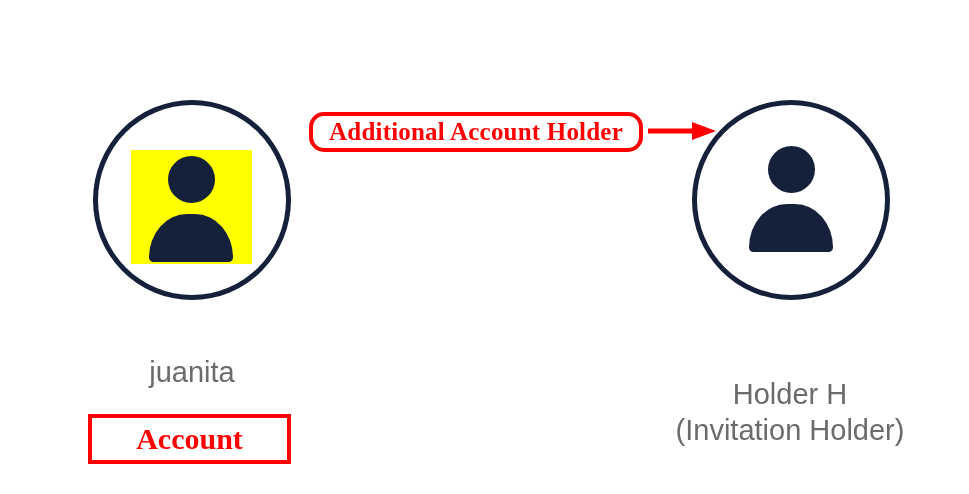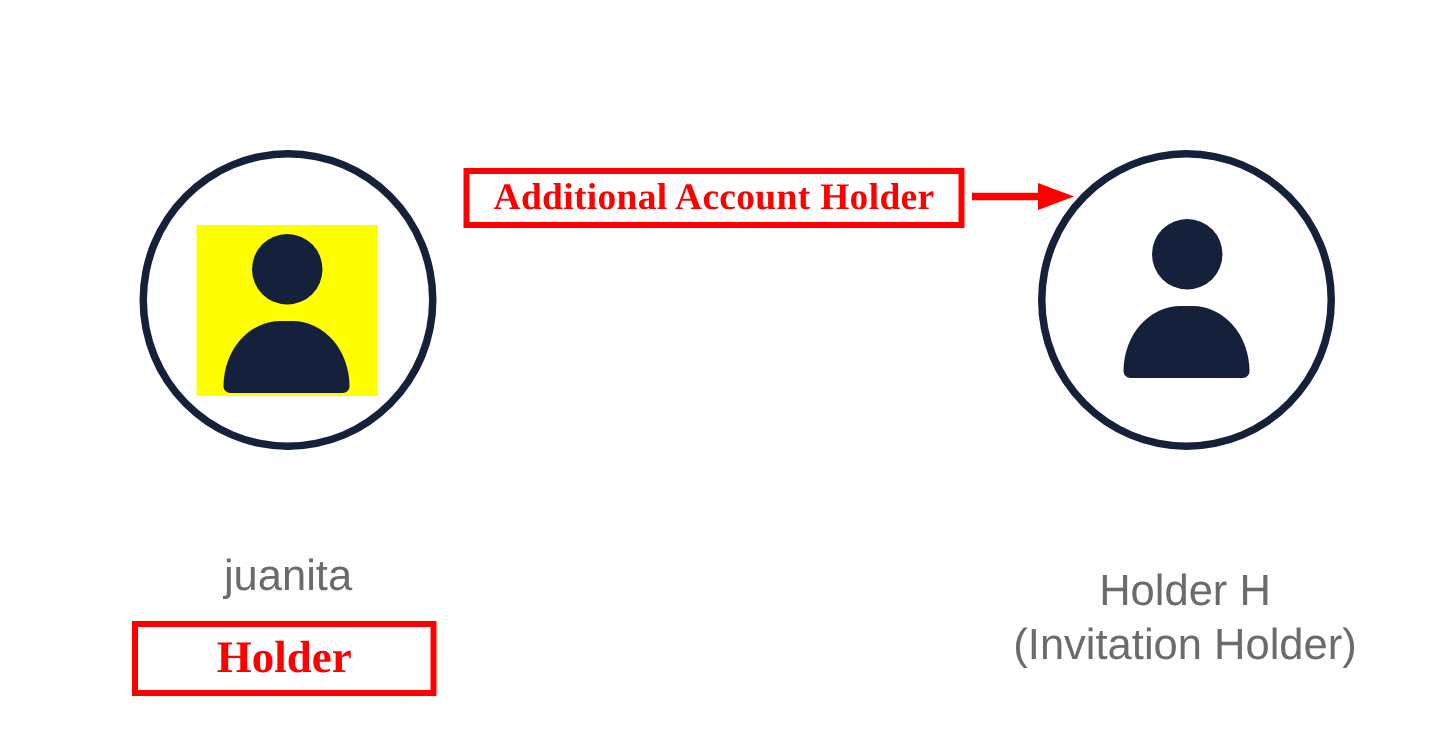--- a/index.html
+++ b/index.html
@@ -93,20 +93,21 @@
     justify-content: center;
     white-space: nowrap;
   }
   #callout-box {
     left: 309px;
     top: 112px;
     width: 334px;
     height: 40px;
     font-size: 25px;
     letter-spacing: 0.2px;
+    border-radius: 15px;
   }
   #primary-badge-box {
     left: 88px;
     top: 414px;
     width: 203px;
     height: 50px;
     font-size: 30px;
   }
 
   
@@ -122,21 +123,21 @@
   .name-label {
     position: absolute;
     color: #6b6b6b;
     font-family: "Liberation Sans", sans-serif;
     font-size: 29px;
     text-align: center;
     white-space: nowrap;
   }
   #primary-name {
     left: 93px;
-    top: 368px;
+    top: 356px;
     width: 198px;
   }
   #additional-name-block {
     position: absolute;
     left: 640px;
     top: 376px;
     width: 300px;
     text-align: center;
   }
   #additional-name-block .line {
@@ -157,21 +158,21 @@
   <div class="avatar-highlight"></div>
 
   <div id="primary-person" class="person-glyph">
     <div class="head"></div>
     <div class="body"></div>
   </div>
 
   <div id="primary-name" class="name-label">juanita</div>
 
   <div id="primary-badge-box" class="annotation-box">
-    <span>Holder</span>
+    <span>Account</span>
   </div>
 
   <div id="callout-box" class="annotation-box">
     <span>Additional Account Holder</span>
   </div>
 
   <svg id="callout-arrow" viewBox="0 0 72 22">
     <line x1="2" y1="11" x2="50" y2="11" stroke="#ff0000" stroke-width="5"></line>
     <polygon points="46,2 70,11 46,20" fill="#ff0000"></polygon>
   </svg>

